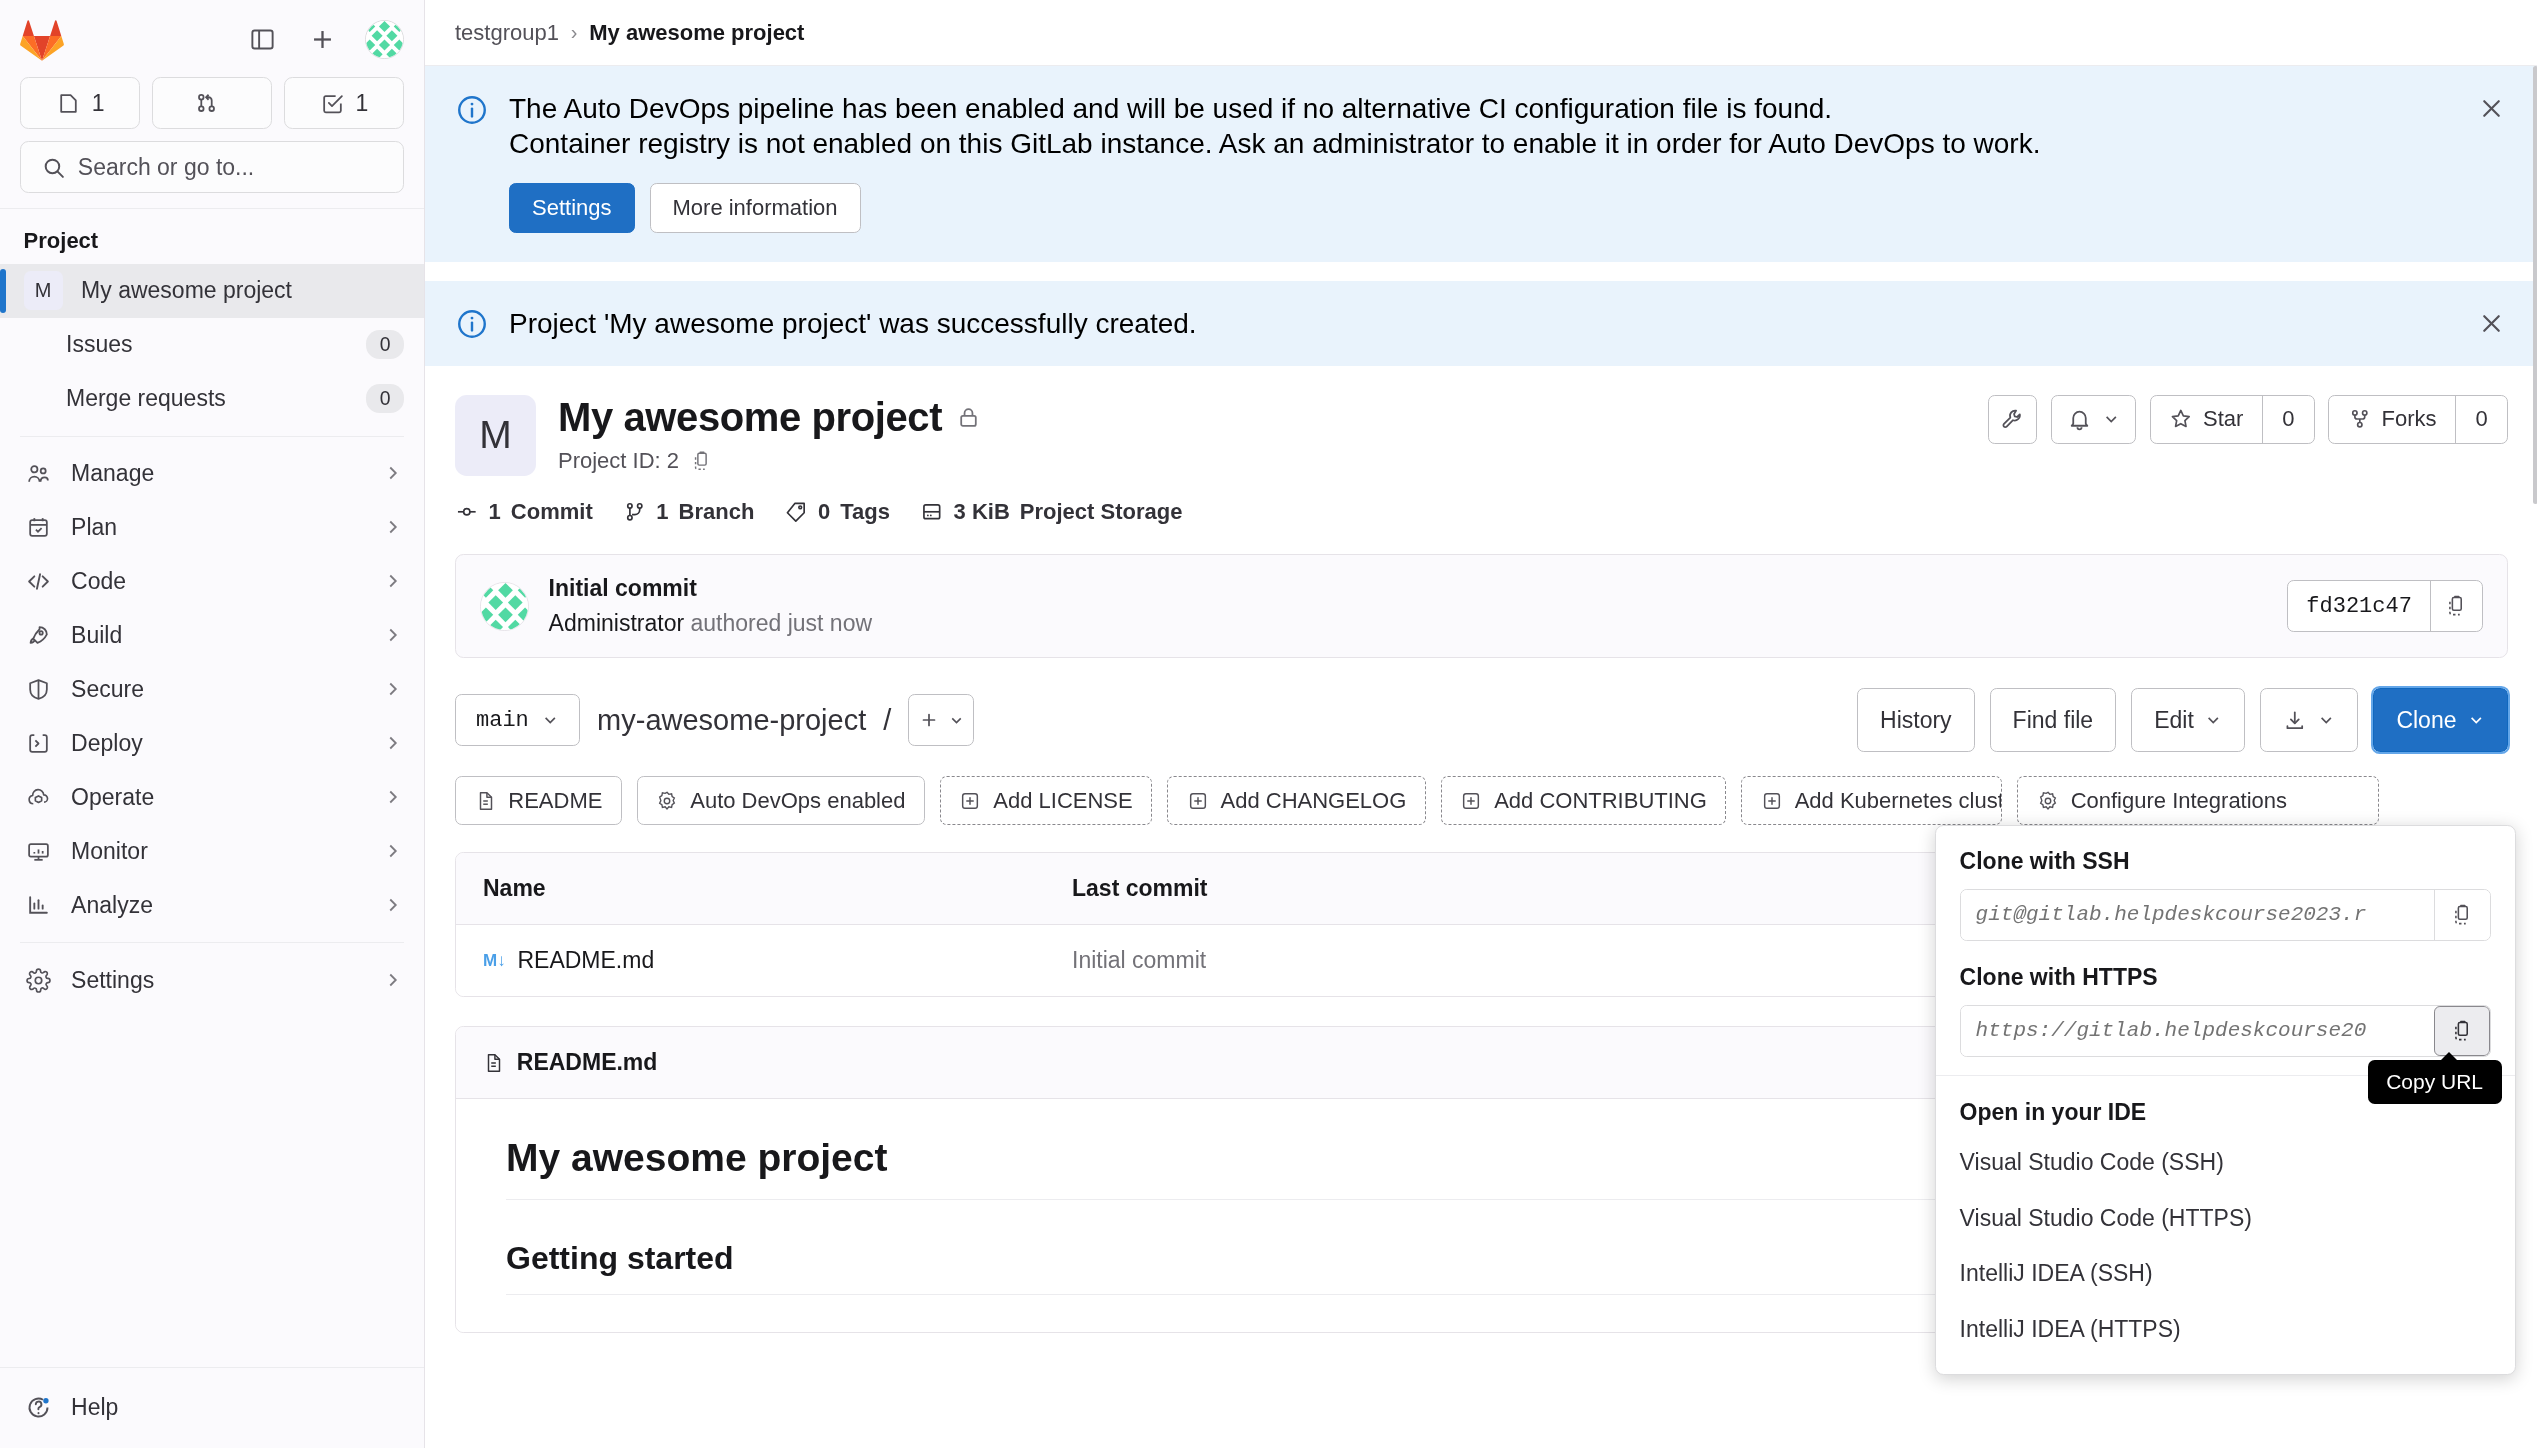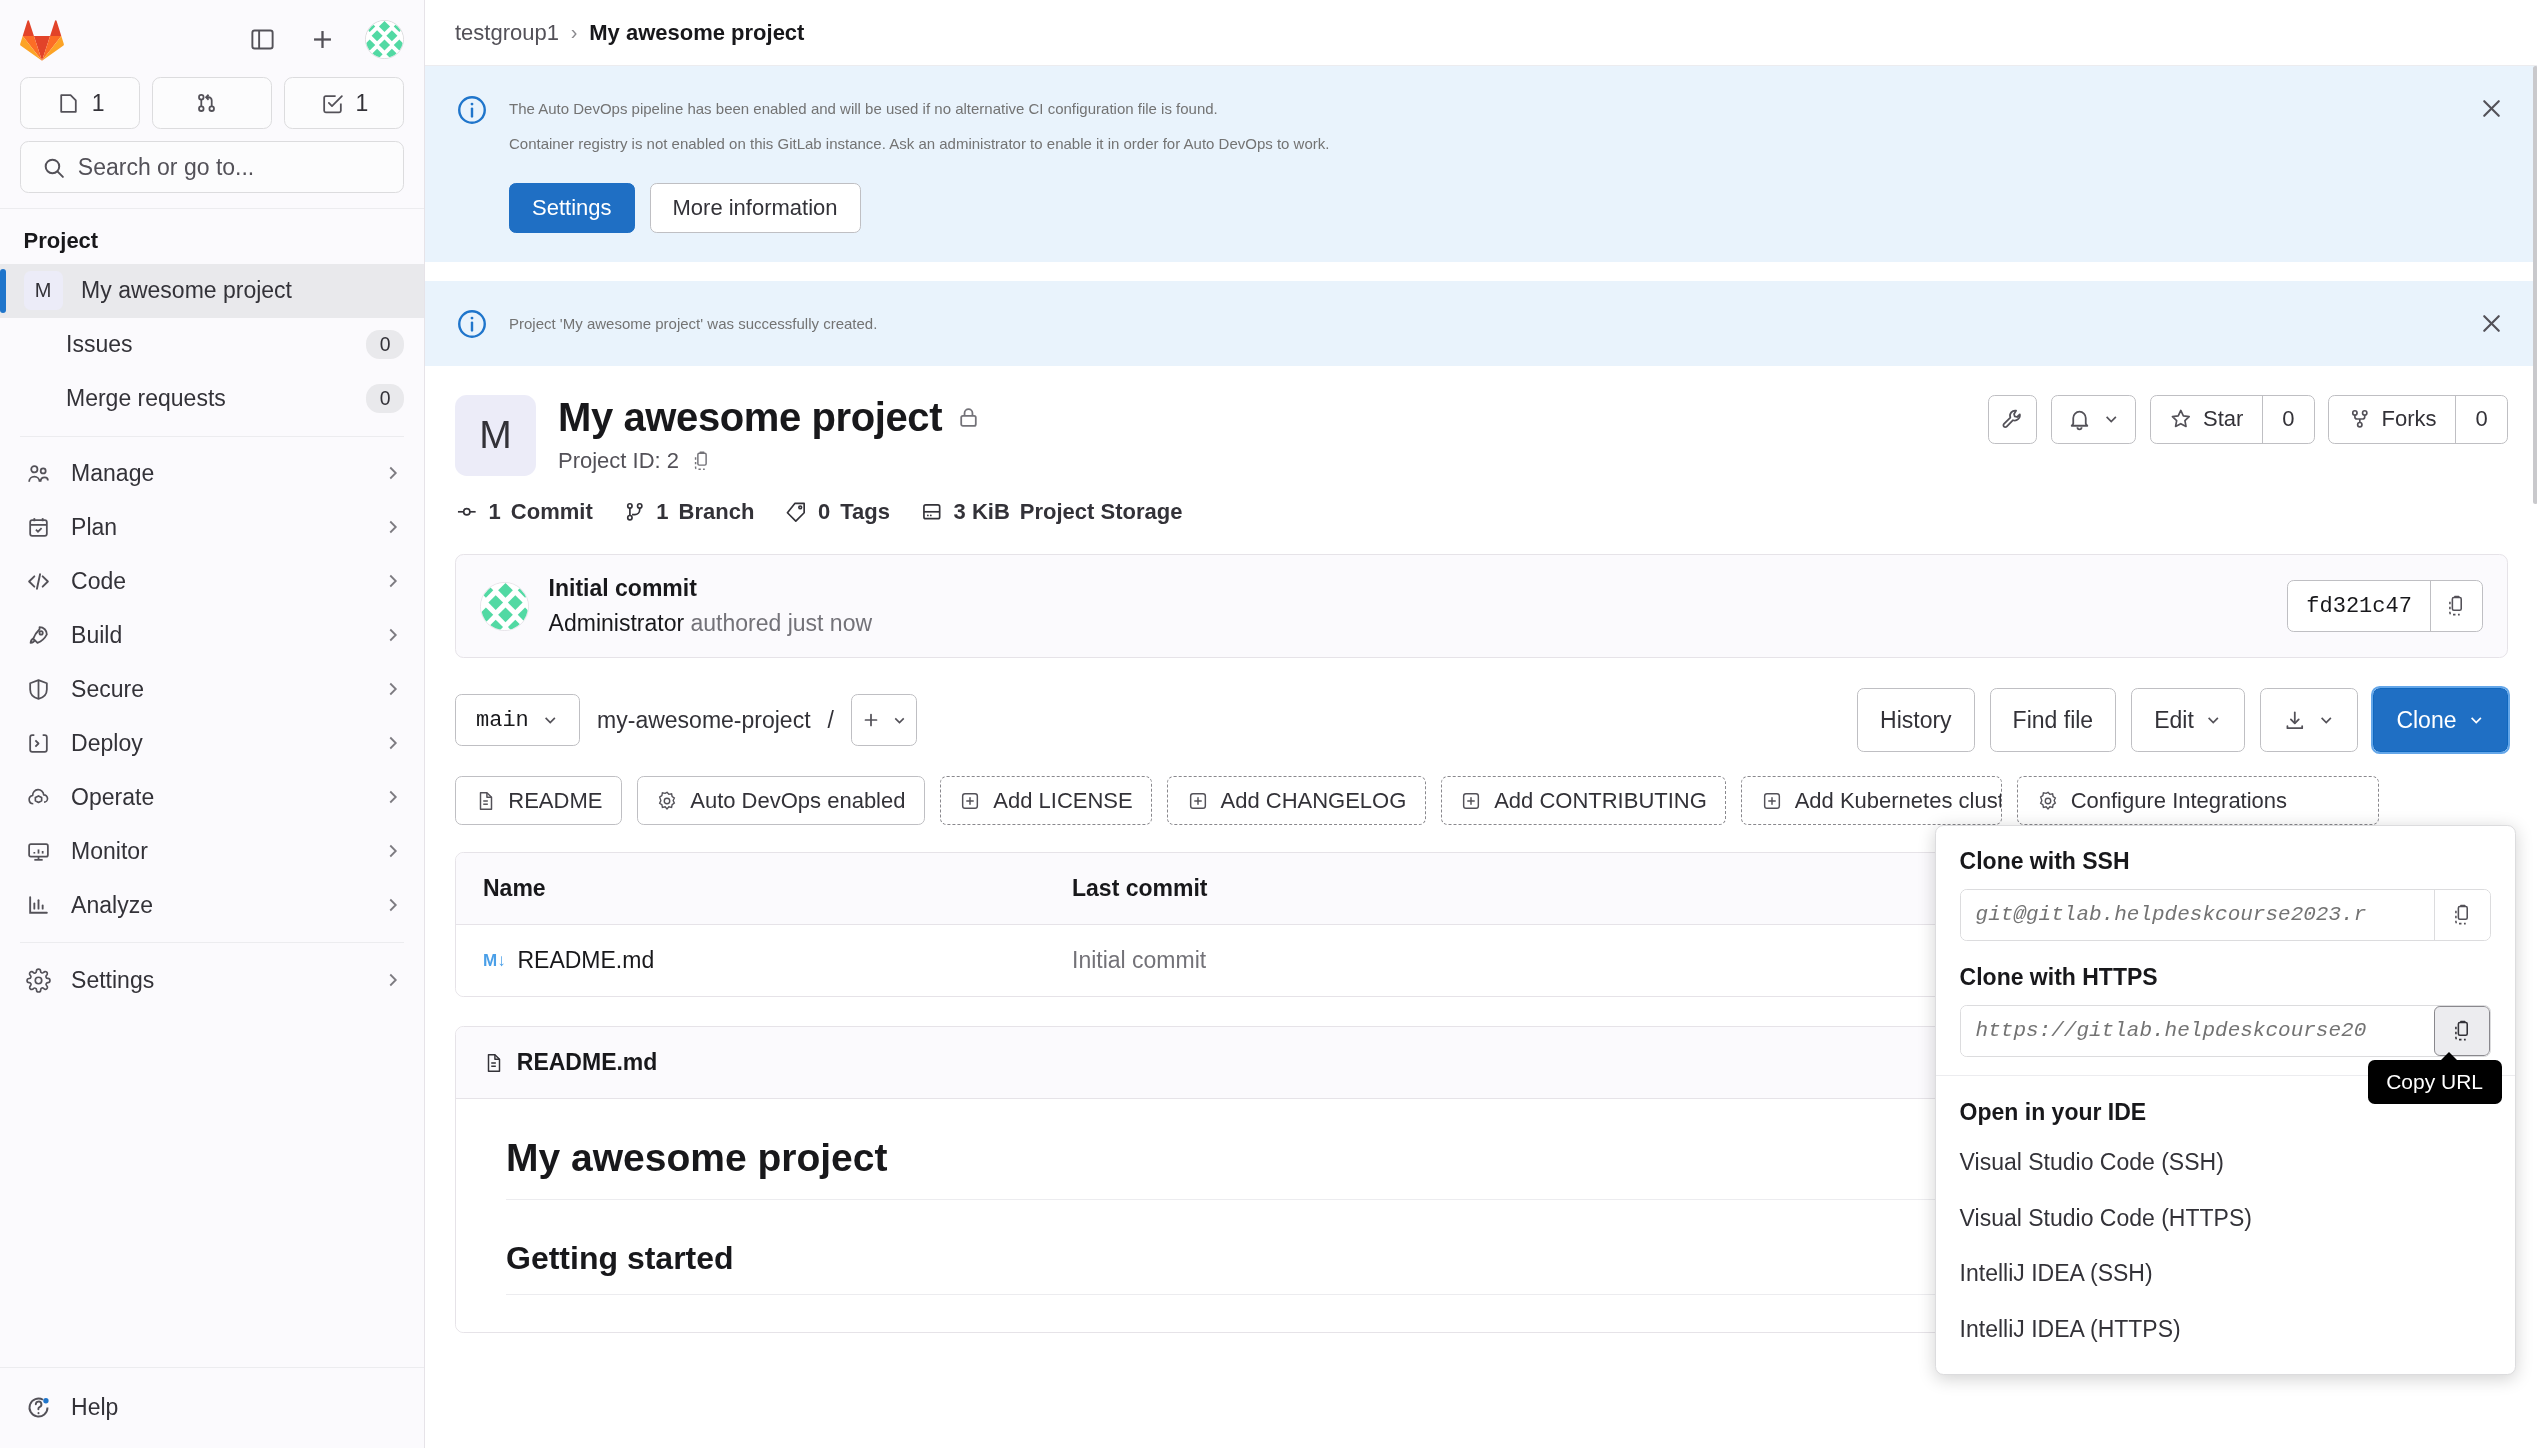--- a/index.html
+++ b/index.html
@@ -69,21 +69,21 @@
   }
   .bc-sep { color: #89888d; font-size: 20px; }
   .bc-current { font-weight: 700; color: #18181b; }
 
   .alert {
     background: #e9f3fc; display: flex; align-items: flex-start;
     padding: 25px 30px 29px 30px; position: relative;
   }
   .alert-icon { flex: 0 0 37px; margin-right: 17px; margin-top: 1.7px; }
   .alert-body { flex: 1; }
-  .alert-line { font-size: 15px; line-height: 35px; color: #737373; }
+  .alert-line { font-size: 28px; line-height: 35px; color: #000000; }
   .alert-btns { display: flex; gap: 15px; margin-top: 22px; }
   .btn {
     border-radius: 6.7px; font-size: 22px; padding: 11px 22px;
     cursor: pointer; border: 0.8px solid #bfbfc3; background: #fff; color: #333238;
     display: inline-flex; align-items: center; gap: 10px; white-space: nowrap;
   }
   .btn-primary { background: #1f6fc4; border-color: #1f6fc4; color: #fff; }
   .alert-close {
     position: absolute; right: 29px; top: 25px; width: 35px; height: 35px;
     display: flex; align-items: center; justify-content: center; cursor: pointer; color: #535158;
@@ -126,21 +126,21 @@
   .commit-hash { margin-left: auto; display: flex; border: 0.8px solid #bfbfc3; border-radius: 6.7px; overflow: hidden; height: 52px; background: #fff; }
   .commit-hash .h { display: flex; align-items: center; padding: 0 18.5px; font-family: "Liberation Mono", monospace; font-size: 22px; color: #18181b; }
   .commit-hash .c { display: flex; align-items: center; justify-content: center; width: 52px; border-left: 0.8px solid #bfbfc3; cursor: pointer; }
 
   .tool-row { display: flex; align-items: center; margin-top: 30px; gap: 17px; }
   .branch-btn {
     border: 0.8px solid #bfbfc3; border-radius: 6.7px; background: #fff; height: 52px;
     display: flex; align-items: center; gap: 11.8px; padding: 0 20px; cursor: pointer;
     font-family: "Liberation Mono", monospace; font-size: 22px; color: #18181b;
   }
-  .path-txt { font-size: 23px; color: #333238; }
+  .path-txt { font-size: 29px; color: #333238; }
   .plus-btn {
     border: 0.8px solid #bfbfc3; border-radius: 6.7px; background: #fff; height: 52px; min-width: 66px;
     display: flex; align-items: center; justify-content: center; gap: 8.4px; cursor: pointer; font-size: 22px;
   }
   .tool-right { margin-left: auto; display: flex; align-items: center; gap: 15px; }
   .tbtn {
     border: 0.8px solid #bfbfc3; border-radius: 6.7px; background: #fff; height: 64px;
     display: flex; align-items: center; gap: 10px; padding: 0 22px; cursor: pointer;
     font-size: 23px; color: #333238; white-space: nowrap;
   }

